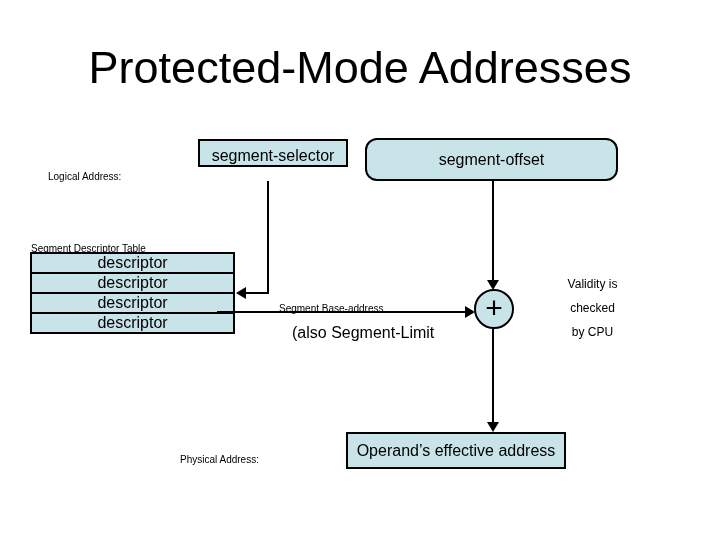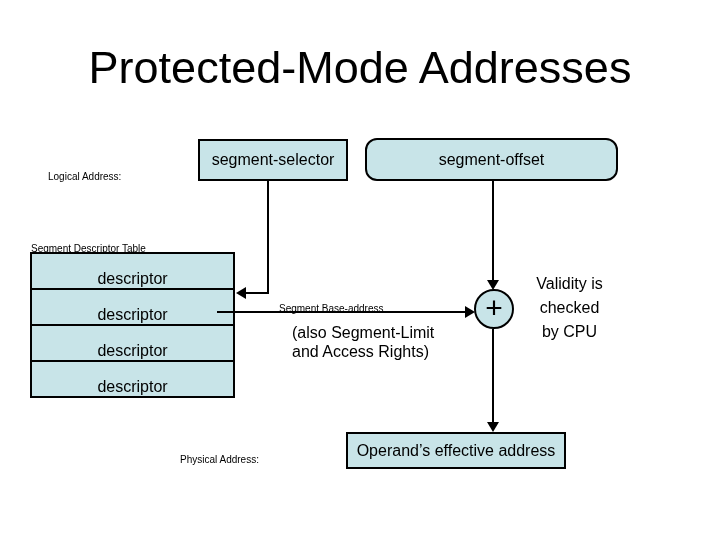--- a/index.html
+++ b/index.html
@@ -46,24 +46,24 @@
   }
   .desc-table {
     position: absolute;
     left: 30px;
     top: 252px;
     width: 205px;
     box-sizing: border-box;
     border: 2px solid #000;
   }
   .desc-row {
-    height: 34px;
+    height: 18px;
     background: var(--box-fill, #c8e4e8);
     display: flex;
-    align-items: flex-end;
+    align-items: center;
     justify-content: center;
     font-size: 16px;
   }
   .desc-row + .desc-row {
     border-top: 2px solid #000;
   }
   .line {
     position: absolute;
     background: #000;
   }
@@ -99,46 +99,46 @@
     border-radius: 50%;
     display: flex;
     align-items: center;
     justify-content: center;
     font-size: 30px;
     line-height: 30px;
     padding-bottom: 3px;
   }
   .validity {
     position: absolute;
-    left: 512px;
+    left: 535px;
     top: 272px;
     width: 115px;
     text-align: center;
-    font-size: 16px;
+    font-size: 12px;
     line-height: 24px;
   }
   .note {
     position: absolute;
     left: 292px;
     top: 323px;
     font-size: 16px;
     line-height: 19px;
     white-space: nowrap;
   }
 </style>
 </head>
 <body>
 
 <div id="slide">
 
   <div class="title">Protected-Mode Addresses</div>
 
   <div class="label" style="left:48px; top:156px;">Logical Address:</div>
 
-  <div class="bluebox" style="left:198px; top:139px; width:150px; height:42px;">
+  <div class="bluebox" style="left:198px; top:139px; width:150px; height:28px;align-items:flex-end;">
     <span>segment-selector</span>
   </div>
 
   <div class="bluebox" style="left:365px; top:138px; width:253px; height:43px;border-radius:12px;">
     <span>segment-offset</span>
   </div>
 
   <div class="label" style="left:31px; top:228px;">Segment Descriptor Table</div>
 
   <div class="desc-table">
@@ -163,21 +163,20 @@
   <div class="line" style="left:492px; top:181px; width:2px; height:99px;"></div>
   <div class="arrowhead arrow-down" style="left:487px; top:280px;"></div>
 
   <div class="line" style="left:217px; top:311px; width:249px; height:2px;"></div>
   <div class="arrowhead arrow-right" style="left:465px; top:306px;"></div>
 
   <div class="label" style="left:279px; top:288px;">Segment Base-address</div>
 
   <div class="note">
     <div>(also Segment-Limit</div>
-    <div>and Access Rights)</div>
   </div>
 
   <div class="adder-circle">
     <span>+</span>
   </div>
 
   <div class="validity">
     <div>Validity is</div>
     <div>checked</div>
     <div>by CPU</div>

